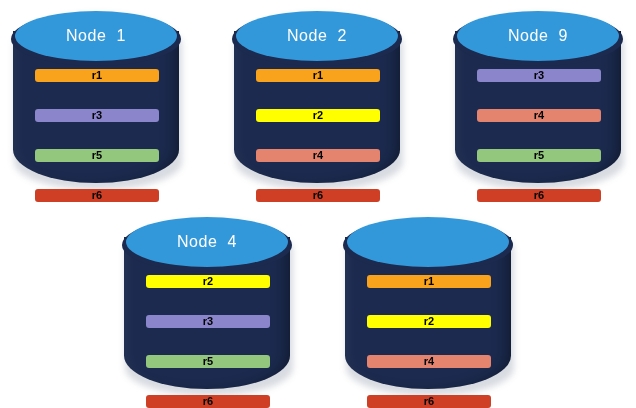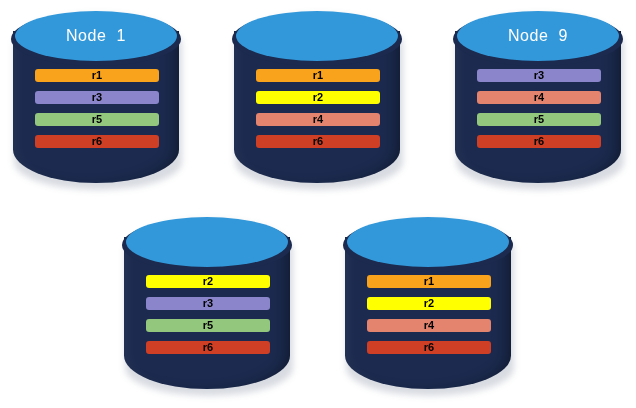--- a/index.html
+++ b/index.html
@@ -91,21 +91,21 @@
   
   .replica-stack {
     position: absolute;
     left: 25px;
     top: 61px;
     width: 124px;
   }
 
   .replica {
     height: 13px;
-    margin-bottom: 9px;
+    margin-bottom: 27px;
     border-radius: 3px;
     display: flex;
     align-items: center;
     justify-content: center;
     font-size: 11px;
     font-weight: bold;
     color: #000000;
     line-height: 1;
   }
   .replica:last-child { margin-bottom: 12px; }
@@ -125,20 +125,21 @@
         <div class="replica" style="background: rgb(139, 133, 203); color: rgb(0, 0, 0);">r3</div>
         <div class="replica" style="background: rgb(147, 199, 125); color: rgb(0, 0, 0);">r5</div>
         <div class="replica" style="background: rgb(207, 63, 37); color: rgb(0, 0, 0);">r6</div>
       </div>
     </div>
     <div class="node" style="left: 231px; top: 8px;">
       <div class="node-shadow"></div>
       <div class="node-body" style="background: rgb(27, 42, 78);"></div>
       <div class="node-rim" style="background: rgb(27, 42, 78);"></div>
       <div class="node-top" style="background: rgb(51, 152, 218);"></div>
+      <div class="node-title" style="color: rgb(255, 255, 255);">Node  2</div>
       <div class="replica-stack">
         <div class="replica" style="background: rgb(249, 162, 27); color: rgb(0, 0, 0);">r1</div>
         <div class="replica" style="background: rgb(255, 255, 0); color: rgb(0, 0, 0);">r2</div>
         <div class="replica" style="background: rgb(228, 131, 110); color: rgb(0, 0, 0);">r4</div>
         <div class="replica" style="background: rgb(207, 63, 37); color: rgb(0, 0, 0);">r6</div>
       </div>
     </div>
     <div class="node" style="left: 452px; top: 8px;">
       <div class="node-shadow"></div>
       <div class="node-body" style="background: rgb(27, 42, 78);"></div>
@@ -150,20 +151,21 @@
         <div class="replica" style="background: rgb(228, 131, 110); color: rgb(0, 0, 0);">r4</div>
         <div class="replica" style="background: rgb(147, 199, 125); color: rgb(0, 0, 0);">r5</div>
         <div class="replica" style="background: rgb(207, 63, 37); color: rgb(0, 0, 0);">r6</div>
       </div>
     </div>
     <div class="node" style="left: 121px; top: 214px;">
       <div class="node-shadow"></div>
       <div class="node-body" style="background: rgb(27, 42, 78);"></div>
       <div class="node-rim" style="background: rgb(27, 42, 78);"></div>
       <div class="node-top" style="background: rgb(51, 152, 218);"></div>
+      <div class="node-title" style="color: rgb(255, 255, 255);">Node  4</div>
       <div class="replica-stack">
         <div class="replica" style="background: rgb(255, 255, 0); color: rgb(0, 0, 0);">r2</div>
         <div class="replica" style="background: rgb(139, 133, 203); color: rgb(0, 0, 0);">r3</div>
         <div class="replica" style="background: rgb(147, 199, 125); color: rgb(0, 0, 0);">r5</div>
         <div class="replica" style="background: rgb(207, 63, 37); color: rgb(0, 0, 0);">r6</div>
       </div>
     </div>
     <div class="node" style="left: 342px; top: 214px;">
       <div class="node-shadow"></div>
       <div class="node-body" style="background: rgb(27, 42, 78);"></div>

